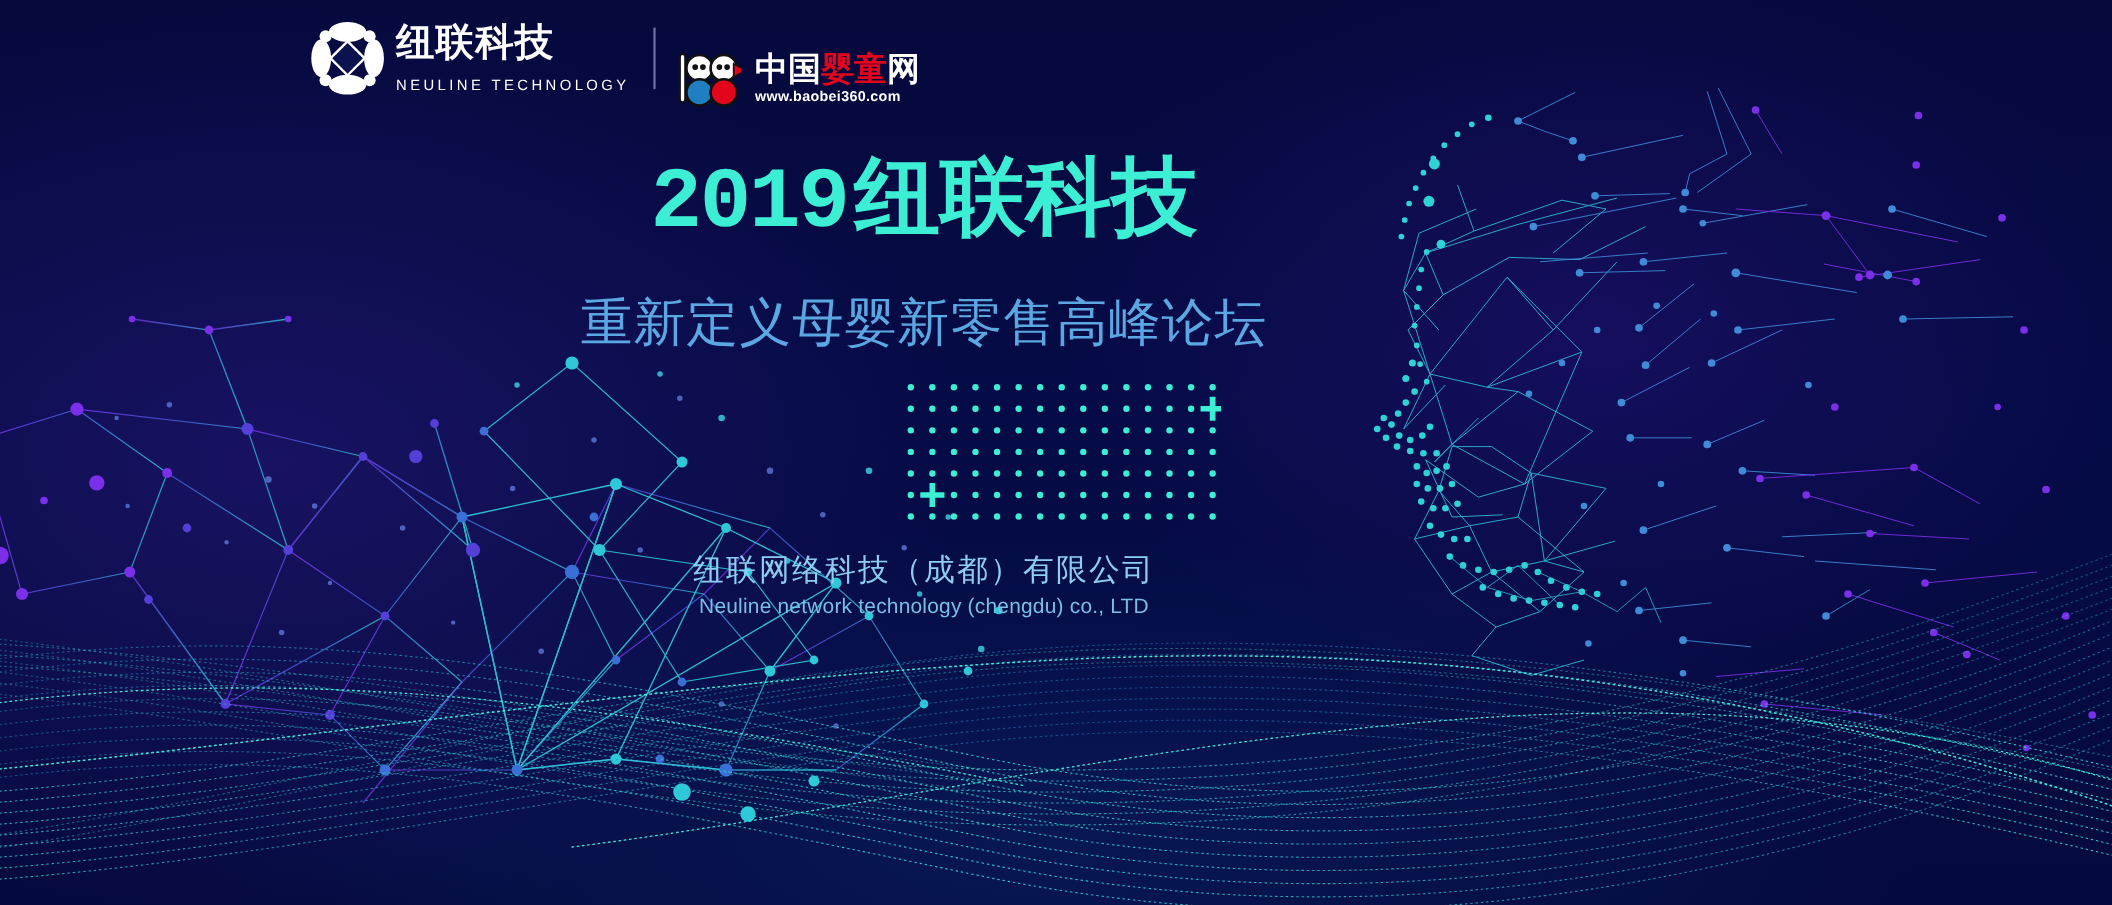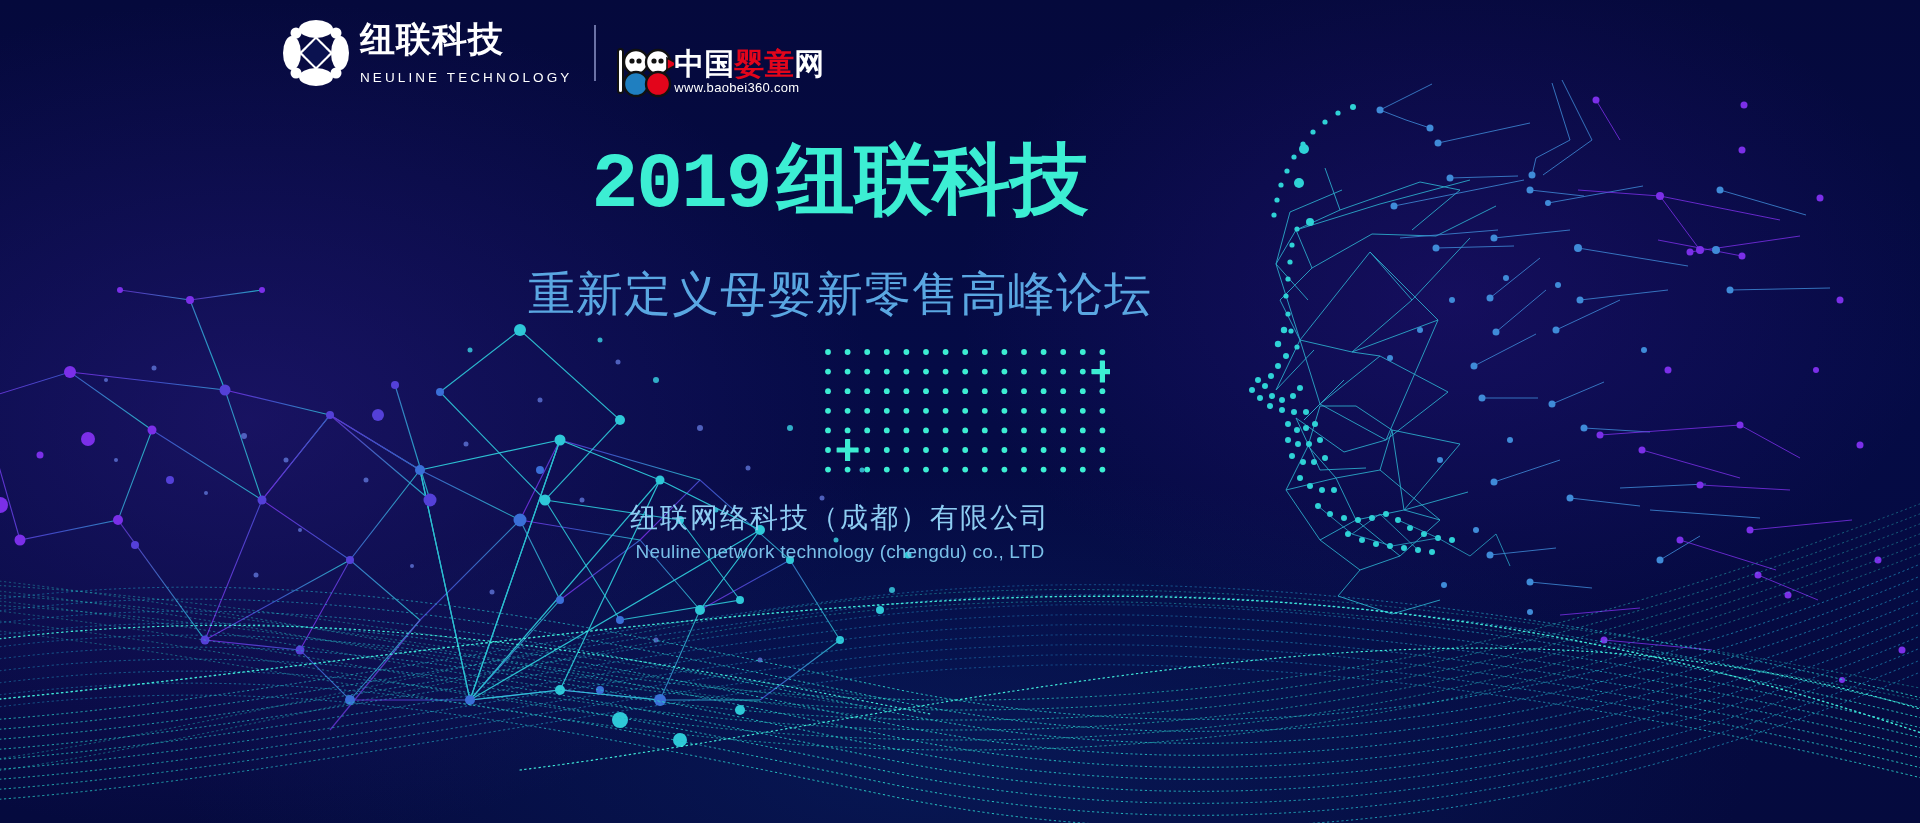--- a/index.html
+++ b/index.html
@@ -38,33 +38,33 @@
   .en-brand {
     font-family:"Liberation Sans", sans-serif;
     font-size:13.5px; color:#ffffff; letter-spacing:3.1px;
     margin-top:13px;
   }
   .divider-bar {
     width:2px; height:56px; background:#8d95c9; opacity:.75;
     margin:0 18px 0 22px; flex:0 0 auto;
   }
   
-  #brand2 { display:flex; align-items:center; gap:0;margin-top:37px; }
+  #brand2 { display:flex; align-items:center; gap:12px;margin-top:37px; }
   .b2-mark { width:60px; height:56px; position:relative; flex:0 0 auto; }
   .b2-text { display:flex; flex-direction:column; }
   .b2-cn {
     font-family:"DejaVu Sans", sans-serif;
     font-size:30px; font-weight:bold; color:#ffffff;
     letter-spacing:0px; line-height:1;
     -webkit-text-stroke:0px;
   }
   .b2-cn span.red { color:#e3051b; }
   .b2-url {
     font-family:"Liberation Sans", sans-serif;
-    font-size:13px; font-weight:normal; color:#ffffff;
+    font-size:13px; font-weight:bold; color:#ffffff;
     letter-spacing:.3px; margin-top:2px; line-height:1;
   }
 
   
   #title-block {
     position:absolute; left:0; top:0; width:1920px;
     text-align:center;
   }
   #main-title {
     position:absolute; left:0; top:140px; width:1920px;

